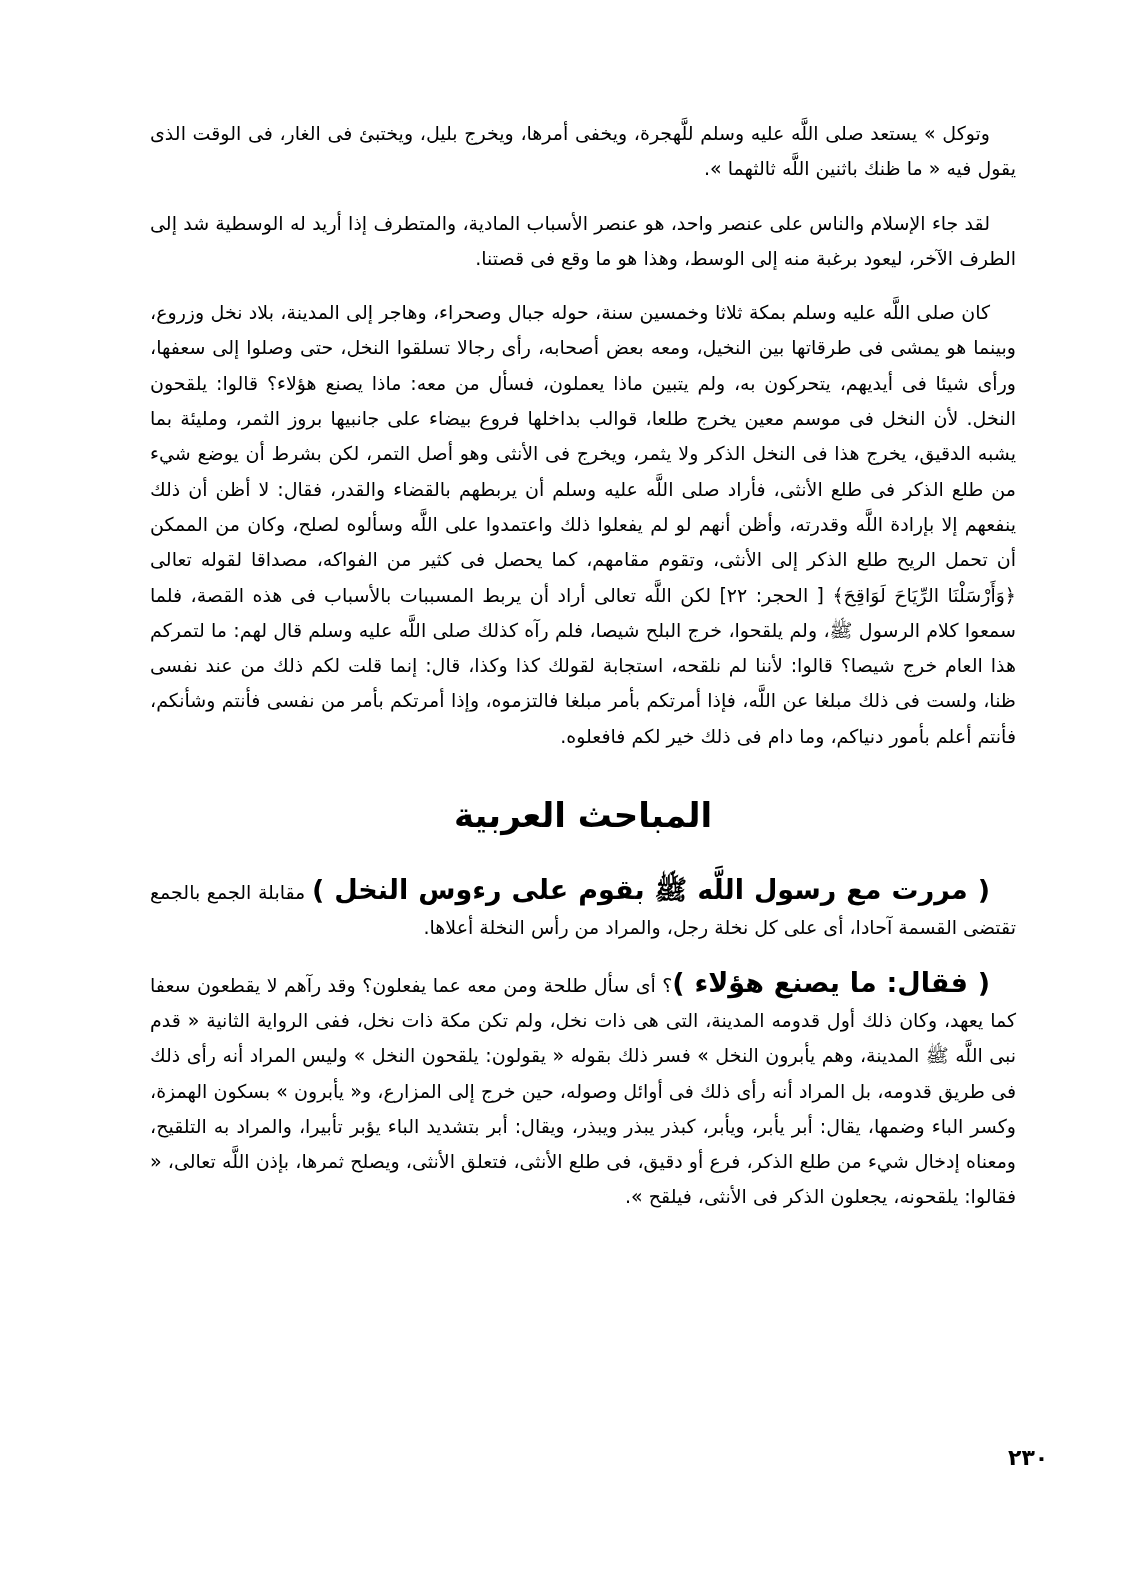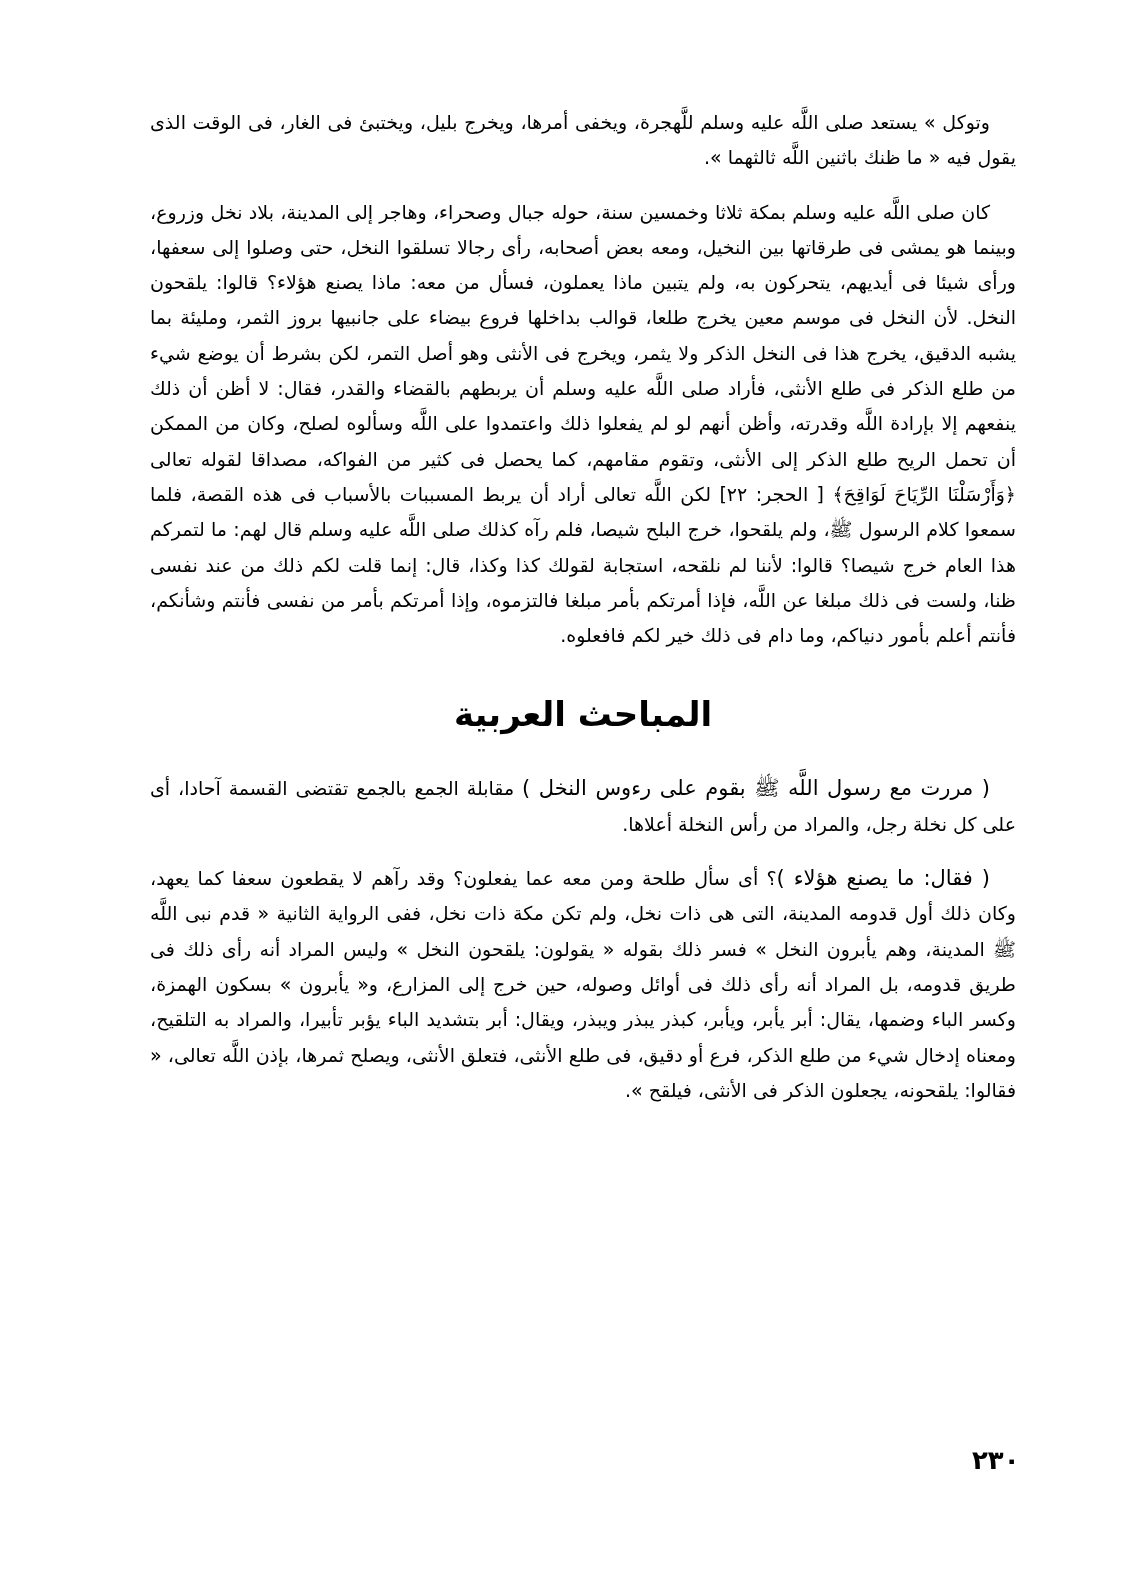--- a/index.html
+++ b/index.html
@@ -5,37 +5,38 @@
     html, body { margin: 0; padding: 0; background: #ffffff; }
     body {
       width: 1139px; height: 1569px; position: relative; overflow: hidden;
       font-family: "DejaVu Sans", sans-serif; color: #000;
     }
     .page {
       position: absolute; left: 150px; top: 104px; width: 866px;
       direction: rtl; text-align: justify;
       font-size: 19px; line-height: 35.3px;
     }
-    .para { margin: 1px 0 19px 0; text-indent: 26px; text-align-last: right; }
+    .para { margin: 12px 0 19px 0; text-indent: 26px; text-align-last: right; }
     .verse { font-weight: normal; }
     .heading {
       text-align: center; font-size: 34px; font-weight: bold;
       margin: 36px 0 32px 0; line-height: 50px; text-indent: 0;
     }
-    .bold-lead { font-weight: normal; font-size: 21px; }
+    .bold-lead { font-weight: bold; font-size: 27px; }
     .page-number {
-      position: absolute; left: 972px; top: 1445px; width: 48px;
-      font-size: 26px; font-weight: bold; direction: rtl; text-align: left;
+      position: absolute; left: 1008px; top: 1445px; width: 48px;
+      font-size: 22px; font-weight: bold; direction: rtl; text-align: left;
     }
   </style>
 </head>
 <body>
 
 <div class="page">
   <p class="para">وتوكل » يستعد صلى اللَّه عليه وسلم للَّهجرة، ويخفى أمرها، ويخرج بليل، ويختبئ فى الغار، فى الوقت الذى يقول فيه « ما ظنك باثنين اللَّه ثالثهما ».</p>
+  <p class="para">لقد جاء الإسلام والناس على عنصر واحد، هو عنصر الأسباب المادية، والمتطرف إذا أريد له الوسطية شد إلى الطرف الآخر، ليعود برغبة منه إلى الوسط، وهذا هو ما وقع فى قصتنا.</p>
   <p class="para"><span>كان صلى اللَّه عليه وسلم بمكة ثلاثا وخمسين سنة، حوله جبال وصحراء، وهاجر إلى المدينة، بلاد نخل وزروع، وبينما هو يمشى فى طرقاتها بين النخيل، ومعه بعض أصحابه، رأى رجالا تسلقوا النخل، حتى وصلوا إلى سعفها، ورأى شيئا فى أيديهم، يتحركون به، ولم يتبين ماذا يعملون، فسأل من معه: ماذا يصنع هؤلاء؟ قالوا: يلقحون النخل. لأن النخل فى موسم معين يخرج طلعا، قوالب بداخلها فروع بيضاء على جانبيها بروز الثمر، ومليئة بما يشبه الدقيق، يخرج هذا فى النخل الذكر ولا يثمر، ويخرج فى الأنثى وهو أصل التمر، لكن بشرط أن يوضع شيء من طلع الذكر فى طلع الأنثى، فأراد صلى اللَّه عليه وسلم أن يربطهم بالقضاء والقدر، فقال: لا أظن أن ذلك ينفعهم إلا بإرادة اللَّه وقدرته، وأظن أنهم لو لم يفعلوا ذلك واعتمدوا على اللَّه وسألوه لصلح، وكان من الممكن أن تحمل الريح طلع الذكر إلى الأنثى، وتقوم مقامهم، كما يحصل فى كثير من الفواكه، مصداقا لقوله تعالى </span><span class="verse">﴿وَأَرْسَلْنَا الرِّيَاحَ لَوَاقِحَ﴾</span> <span>[ الحجر: ٢٢] لكن اللَّه تعالى أراد أن يربط المسببات بالأسباب فى هذه القصة، فلما سمعوا كلام الرسول ﷺ، ولم يلقحوا، خرج البلح شيصا، فلم رآه كذلك صلى اللَّه عليه وسلم قال لهم: ما لتمركم هذا العام خرج شيصا؟ قالوا: لأننا لم نلقحه، استجابة لقولك كذا وكذا، قال: إنما قلت لكم ذلك من عند نفسى ظنا، ولست فى ذلك مبلغا عن اللَّه، فإذا أمرتكم بأمر مبلغا فالتزموه، وإذا أمرتكم بأمر من نفسى فأنتم وشأنكم، فأنتم أعلم بأمور دنياكم، وما دام فى ذلك خير لكم فافعلوه.</span></p>
 
   <h2 class="heading">المباحث العربية</h2>
 
   <p class="para"><span class="bold-lead">( مررت مع رسول اللَّه ﷺ بقوم على رءوس النخل )</span><span> مقابلة الجمع بالجمع تقتضى القسمة آحادا، أى على كل نخلة رجل، والمراد من رأس النخلة أعلاها.</span></p>
   <p class="para"><span class="bold-lead">( فقال: ما يصنع هؤلاء )</span><span>؟ أى سأل طلحة ومن معه عما يفعلون؟ وقد رآهم لا يقطعون سعفا كما يعهد، وكان ذلك أول قدومه المدينة، التى هى ذات نخل، ولم تكن مكة ذات نخل، ففى الرواية الثانية « قدم نبى اللَّه ﷺ المدينة، وهم يأبرون النخل » فسر ذلك بقوله « يقولون: يلقحون النخل » وليس المراد أنه رأى ذلك فى طريق قدومه، بل المراد أنه رأى ذلك فى أوائل وصوله، حين خرج إلى المزارع، و« يأبرون » بسكون الهمزة، وكسر الباء وضمها، يقال: أبر يأبر، ويأبر، كبذر يبذر ويبذر، ويقال: أبر بتشديد الباء يؤبر تأبيرا، والمراد به التلقيح، ومعناه إدخال شيء من طلع الذكر، فرع أو دقيق، فى طلع الأنثى، فتعلق الأنثى، ويصلح ثمرها، بإذن اللَّه تعالى، « فقالوا: يلقحونه، يجعلون الذكر فى الأنثى، فيلقح ».</span></p>
 </div>
 
 <div class="page-number">٢٣٠</div>
 

